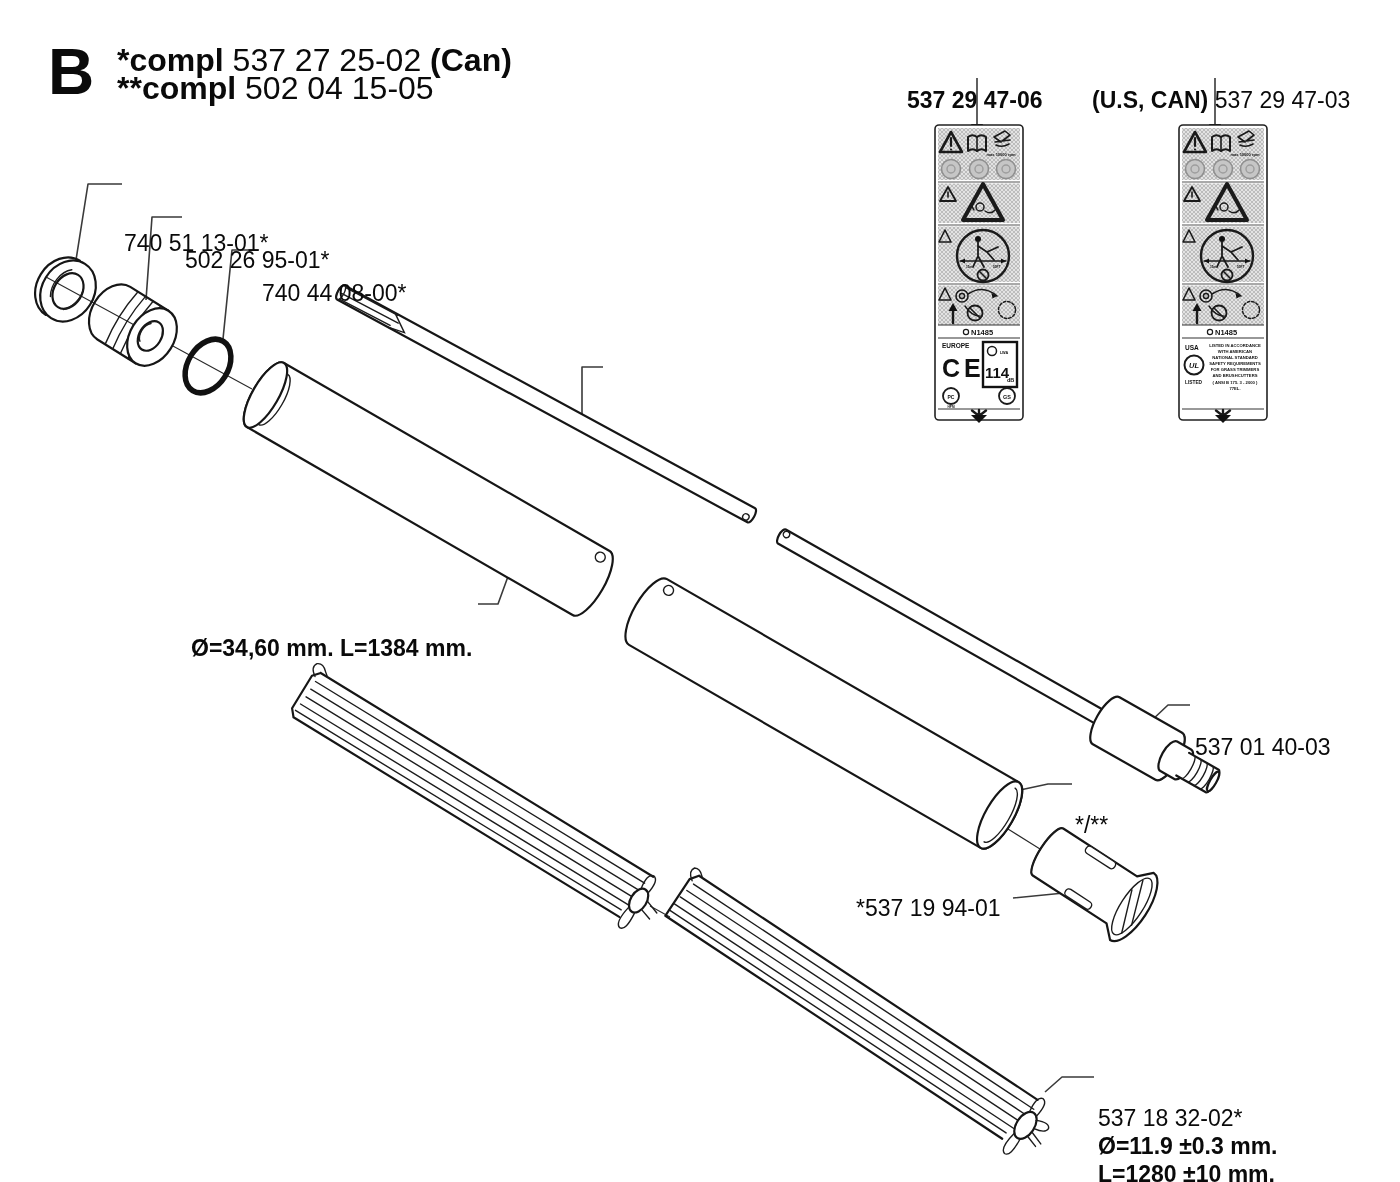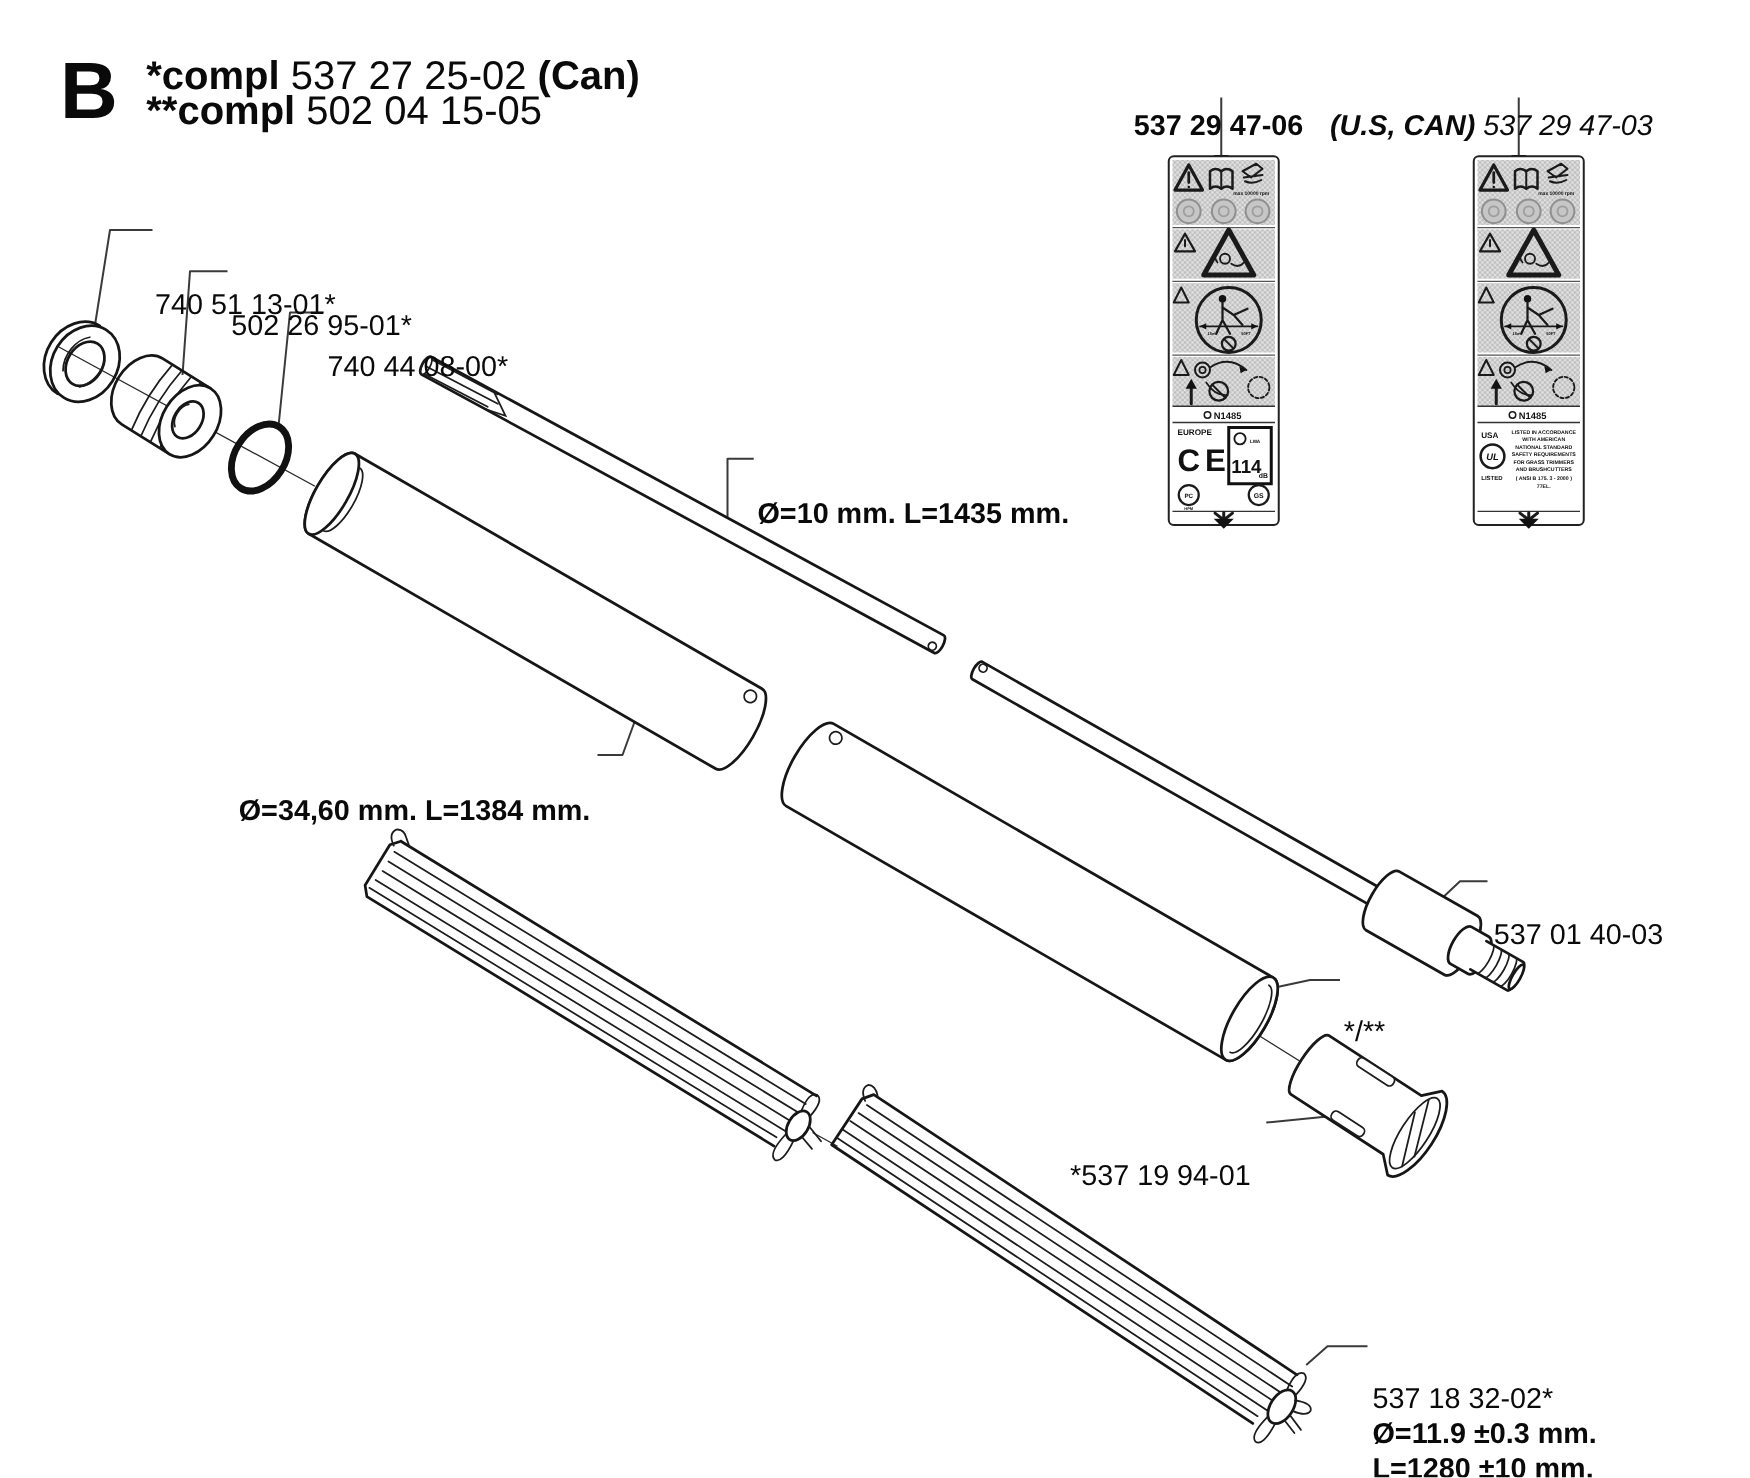--- a/index.html
+++ b/index.html
@@ -280,24 +280,23 @@
 <div class="big-letter" style="left:48px;top:40px;">B</div>
 
 <div class="compl" style="left:117px;top:46px;">
   <div><span class="b">*compl</span>&nbsp;<span>537 27 25-02</span>&nbsp;<span class="b">(Can)</span></div>
   <div><span class="b">**compl</span>&nbsp;<span>502 04 15-05</span></div>
 </div>
 
 <div class="lbl" style="left:124px;top:186px;">740 51 13-01*</div>
 <div class="lbl" style="left:185px;top:203px;">502 26 95-01*</div>
 <div class="lbl" style="left:262px;top:236px;">740 44 08-00*</div>
-<div class="lbl b" style="left:606px;top:353px;">Ø=10 mm. L=1435 mm.</div>
 <div class="lbl b" style="left:191px;top:591px;">Ø=34,60 mm. L=1384 mm.</div>
 <div class="lbl b" style="left:907px;top:43px;">537 29 47-06</div>
-<div class="lbl" style="left:1064px;top:43px;font-style:italic;"><span class="b">(U.S, CAN)</span>&nbsp;<span>537 29 47-03</span></div>
+<div class="lbl" style="left:1092px;top:43px;"><span class="b">(U.S, CAN)</span>&nbsp;<span>537 29 47-03</span></div>
 <div class="lbl" style="left:1195px;top:690px;">537 01 40-03</div>
 <div class="lbl" style="left:1075px;top:768px;">*/**</div>
-<div class="lbl" style="left:856px;top:883px;">*537 19 94-01</div>
+<div class="lbl" style="left:856px;top:851px;">*537 19 94-01</div>
 <div class="lbl" style="left:1098px;top:1061px;">537 18 32-02*</div>
 <div class="lbl b" style="left:1098px;top:1089px;">Ø=11.9 ±0.3 mm.</div>
 <div class="lbl b" style="left:1098px;top:1117px;text-decoration:underline;">L=1280 ±10 mm.</div>
 
 </div>
 
 </body></html>

